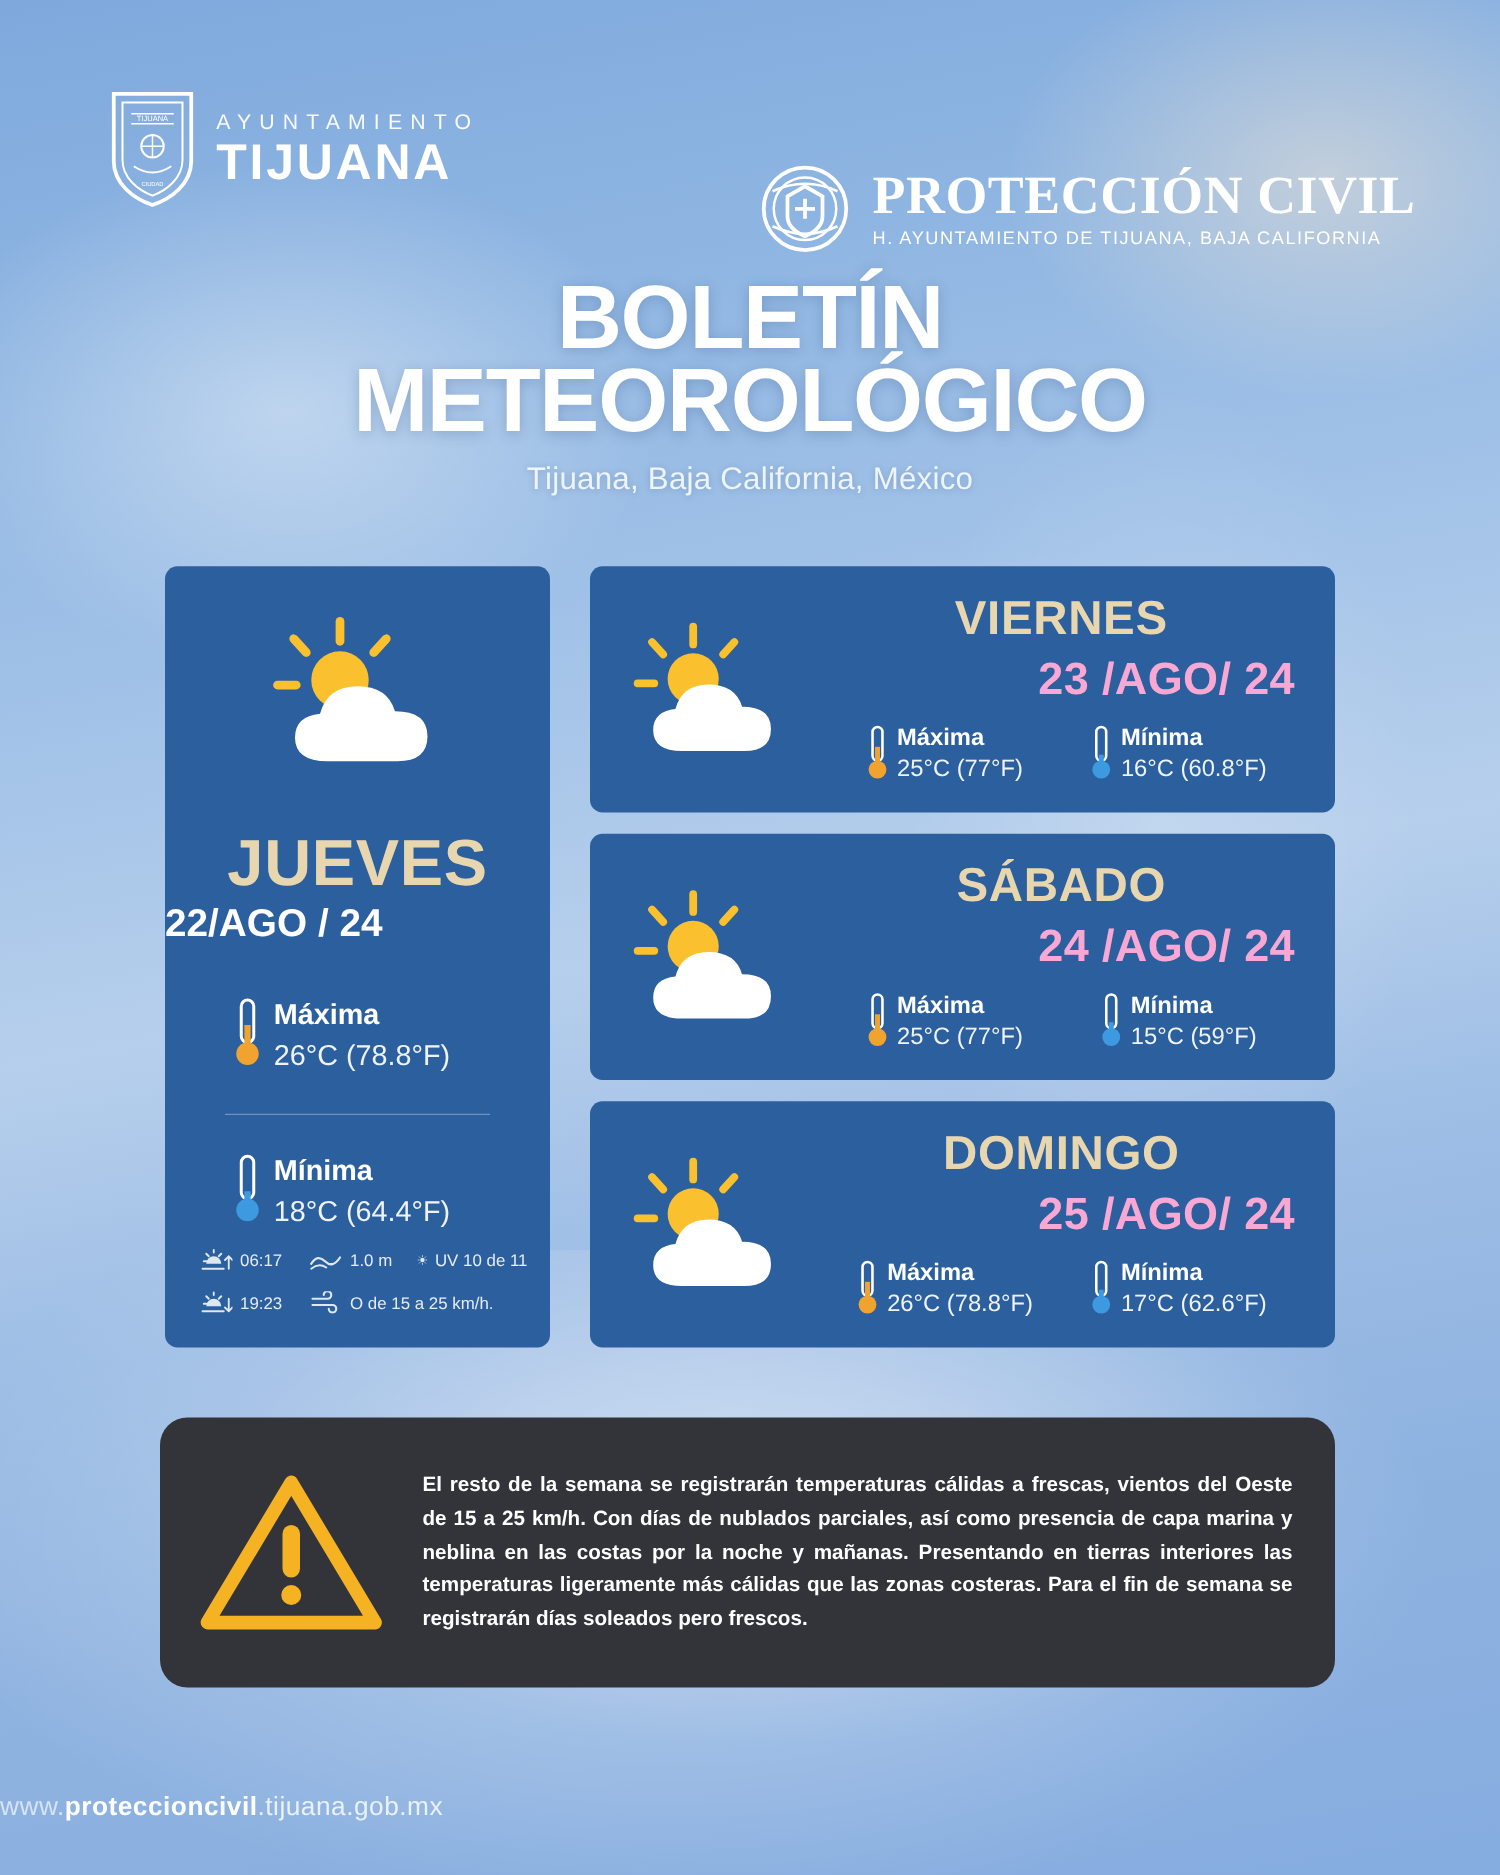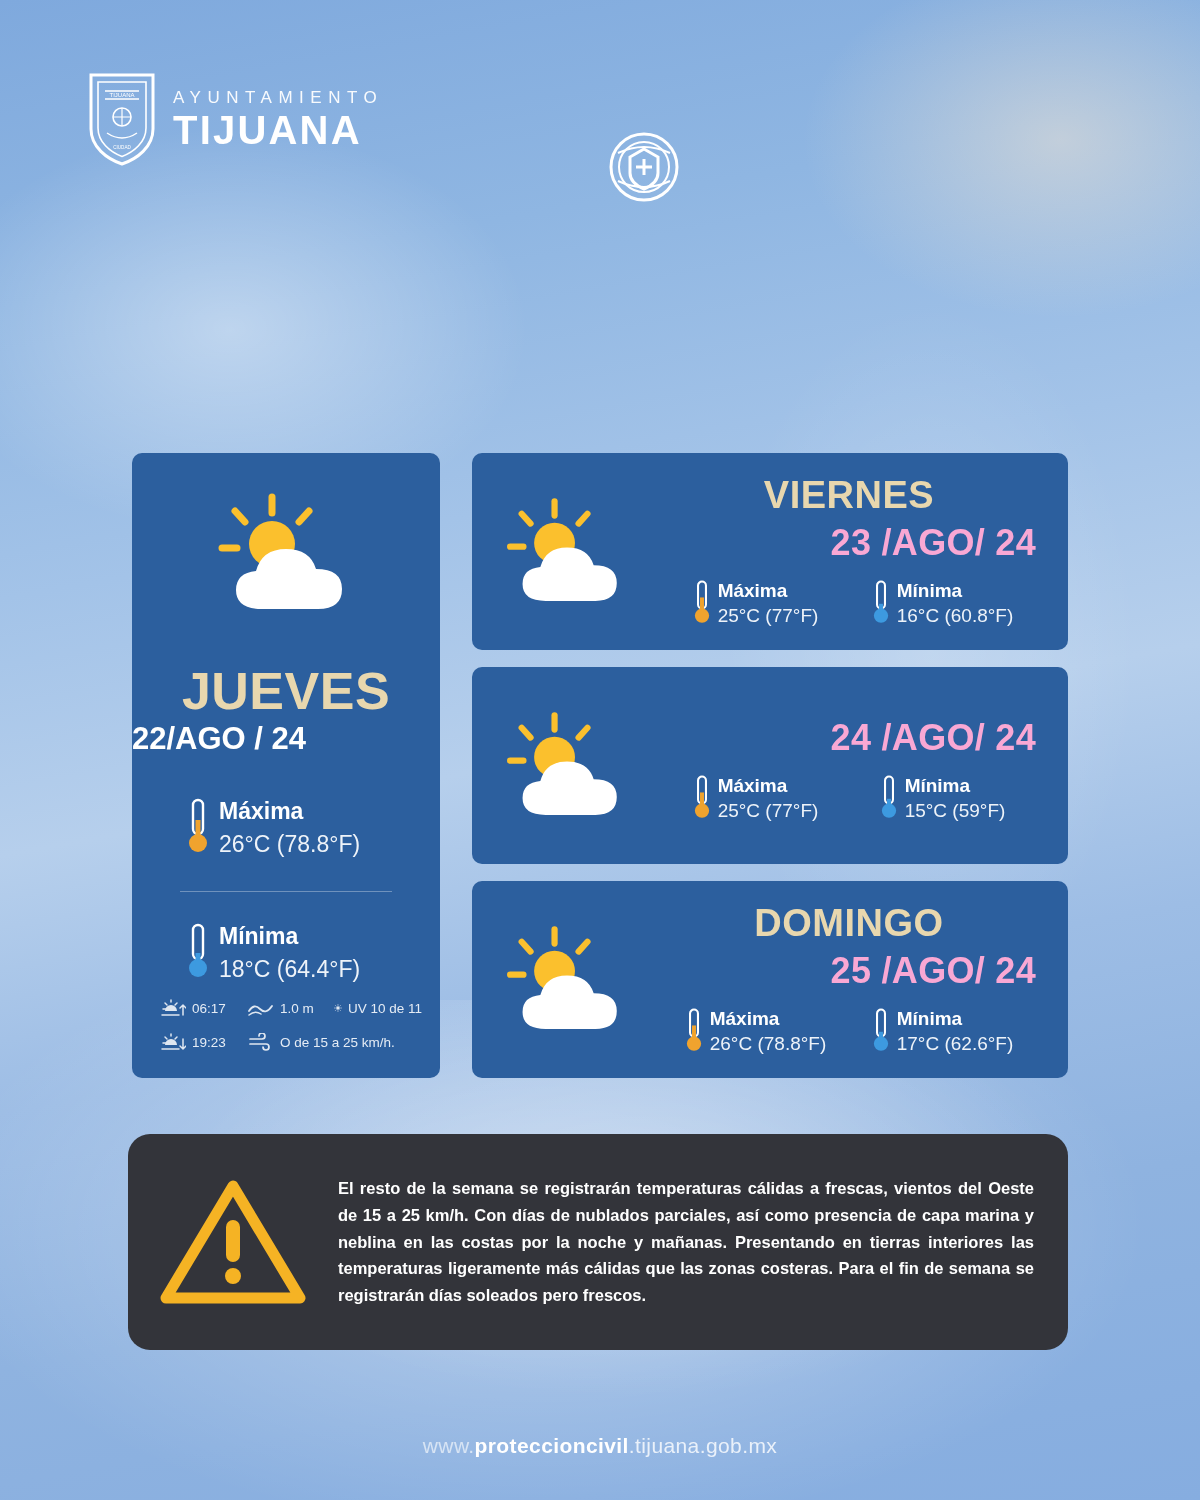--- a/index.html
+++ b/index.html
@@ -128,21 +128,21 @@
     background: #33343a; border-radius: 22px; display: flex; align-items: center;
   }
   .notice-icon { width: 210px; display: flex; justify-content: center; align-items: center; }
   .notice-text {
     flex: 1; padding-right: 34px; color: #ffffff; font-size: 16.5px;
     font-weight: 700; line-height: 1.62; text-align: justify;
   }
 
   
   .footer {
-    position: absolute; left: 0; top: 1418px; width: 1200px; text-align: center;
+    position: absolute; left: 0; top: 1418px; width: 1200px; 
     font-size: 21px; letter-spacing: 0.4px;
   }
   .footer .w { color: #e3ecf7; opacity: 0.85; }
   .footer .b { color: #ffffff; font-weight: 700; }
   .footer .rest { color: #eaf1fa; }
 </style>
 </head>
 <body>
 
 <div class="sky-glow-1"></div>
@@ -174,23 +174,32 @@
 
     <div class="logo-pc">
       <svg width="72" height="72" viewBox="0 0 72 72">
         <circle cx="36" cy="36" r="33" fill="none" stroke="#ffffff" stroke-width="3"></circle>
         <circle cx="36" cy="36" r="25" fill="none" stroke="#ffffff" stroke-width="2"></circle>
         <path d="M36 18 L50 26 L50 42 Q50 52 36 58 Q22 52 22 42 L22 26 Z" fill="none" stroke="#ffffff" stroke-width="3"></path>
         <path d="M28 36 h16 M36 28 v16" stroke="#ffffff" stroke-width="3"></path>
         <path d="M10 22 Q36 10 62 22" fill="none" stroke="#ffffff" stroke-width="2"></path>
         <path d="M10 50 Q36 62 62 50" fill="none" stroke="#ffffff" stroke-width="2"></path>
       </svg>
+      <div class="pc-text">
+        <div class="pc-big">PROTECCIÓN CIVIL</div>
+        <div class="pc-small">H. AYUNTAMIENTO DE TIJUANA, BAJA CALIFORNIA</div>
+      </div>
     </div>
   </div>
 
+  <div class="title-block">
+    <div class="title-1">BOLETÍN</div>
+    <div class="title-2">METEOROLÓGICO</div>
+    <div class="subtitle">Tijuana, Baja California, México</div>
+  </div>
 
   <div class="cards">
 
     <div class="card-main">
       <div class="main-icon">
         <svg width="168" height="126" viewBox="0 0 168 126">
           <g stroke="#fbc02d" stroke-width="7" stroke-linecap="round">
             <line x1="70" y1="6" x2="70" y2="22"></line>
             <line x1="33" y1="20" x2="43" y2="31"></line>
             <line x1="107" y1="20" x2="97" y2="31"></line>
@@ -341,20 +350,21 @@
             <line x1="70" y1="6" x2="70" y2="22"></line>
             <line x1="33" y1="20" x2="43" y2="31"></line>
             <line x1="107" y1="20" x2="97" y2="31"></line>
             <line x1="20" y1="57" x2="35" y2="57"></line>
           </g>
           <circle cx="70" cy="53" r="23" fill="#fbc02d"></circle>
           <path d="M60 118 Q34 118 34 99 Q34 82 54 80 Q60 58 84 58 Q108 58 114 78 Q140 78 140 98 Q140 118 116 118 Z" fill="#ffffff"></path>
         </svg>
       </div>
       <div class="side-info">
+        <div class="day-name">SÁBADO</div>
         <div class="day-date">24 /AGO/ 24</div>
         <div class="temps-row">
           <div class="temp-col">
             <svg width="18" height="46" viewBox="0 0 22 58">
               <rect x="6" y="2" width="10" height="34" rx="5" fill="none" stroke="#ffffff" stroke-width="2.6"></rect>
               <circle cx="11" cy="45" r="9" fill="#f0a32e"></circle>
               <rect x="8.5" y="22" width="5" height="22" fill="#f0a32e"></rect>
             </svg>
             <div class="temp-texts">
               <div class="temp-label">Máxima</div>

